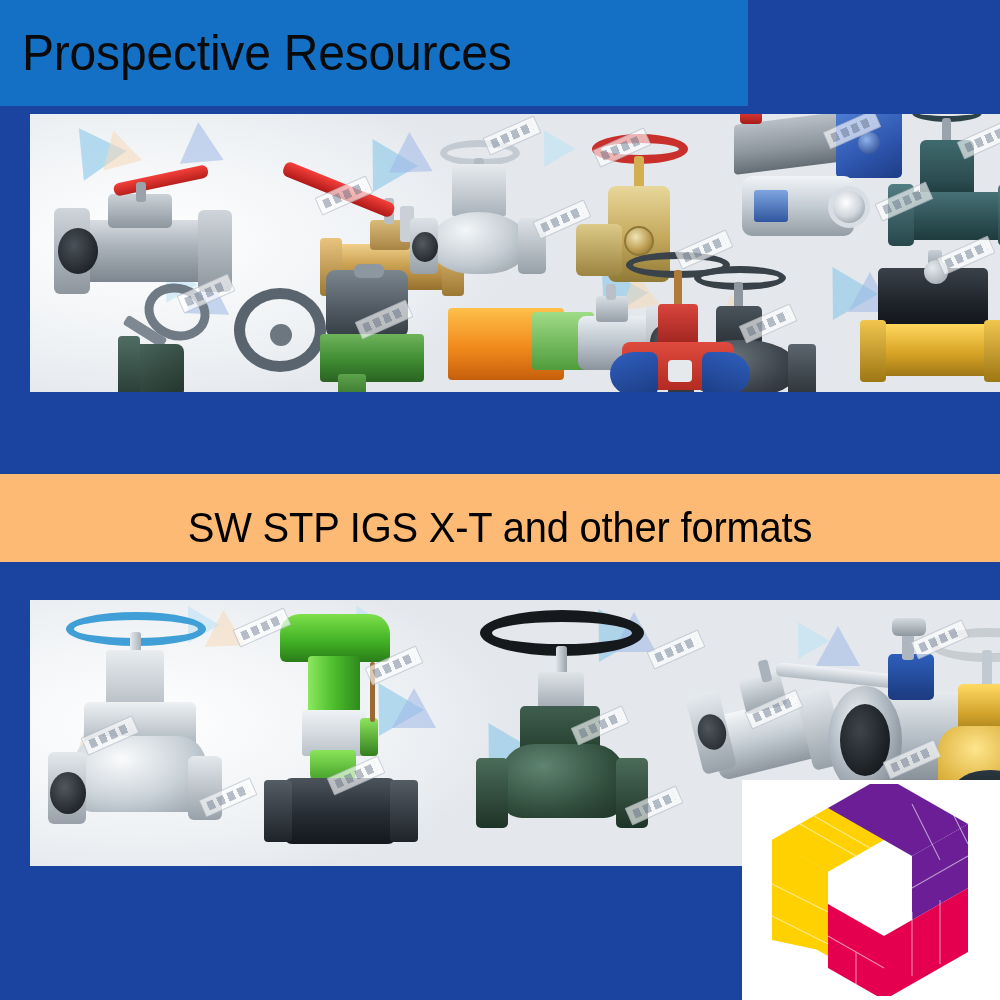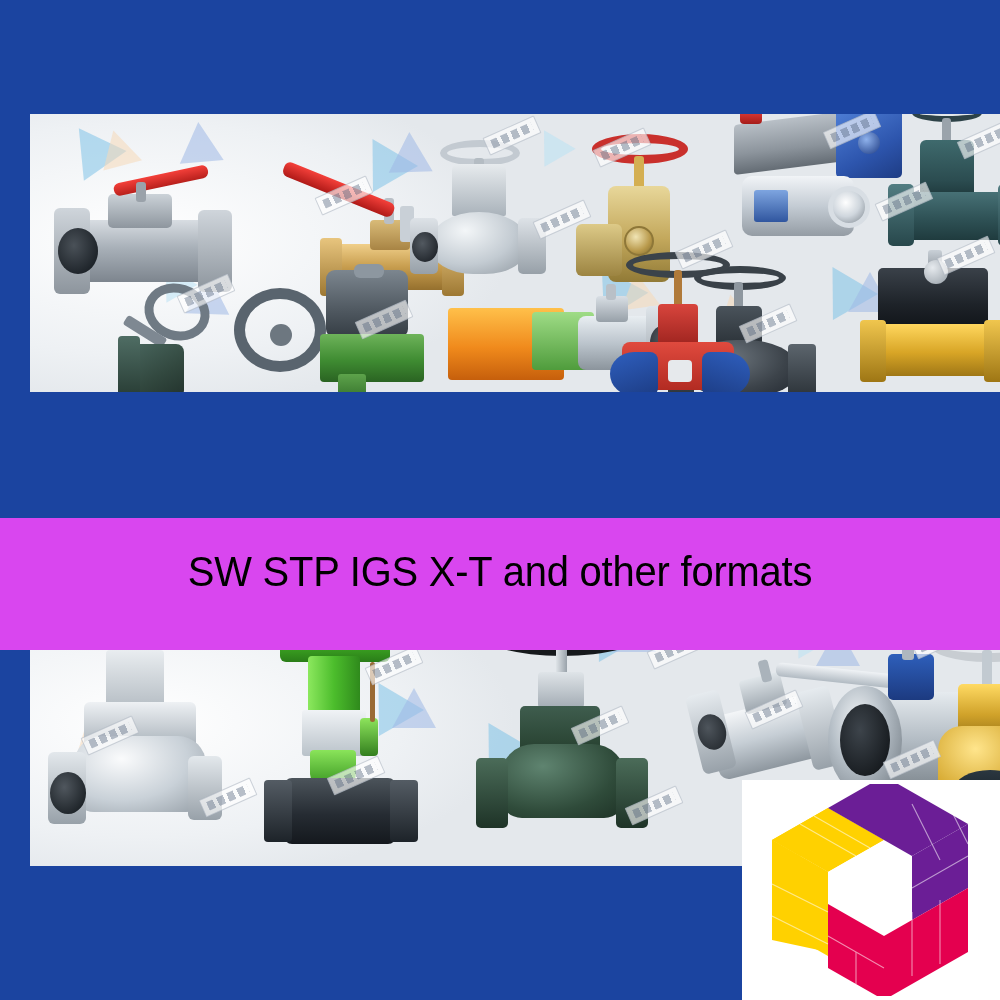--- a/index.html
+++ b/index.html
@@ -137,23 +137,23 @@
   
   #band-cream {
     position: absolute;
     left: 0; top: 390px;
     width: 1000px; height: 100px;
     background: #fdf0d0;
     z-index: 20;
   }
   #band-yellow {
     position: absolute;
-    left: 0; top: 518px;
-    width: 1000px; height: 132px;
-    background: #d946ef;
+    left: 0; top: 474px;
+    width: 1000px; height: 88px;
+    background: #fdba74;
     z-index: 20;
   }
   .band-text {
     position: absolute;
     left: 0; width: 1000px;
     text-align: center;
     color: #000000;
     white-space: nowrap;
   }
   #caption-primary {
@@ -436,20 +436,23 @@
     <div class="wmk" style="left:620px; top:40px;"></div>
     <div class="wmk" style="left:598px; top:196px;"></div>
     <div class="wmk" style="left:718px; top:100px;"></div>
     <div class="wmk" style="left:856px; top:150px;"></div>
     <div class="wmk" style="left:884px; top:30px;"></div>
   </div>
 
   <div id="left-rail"></div>
   <div id="bottom-fill"></div>
 
+  <div id="header-banner">
+    <div id="header-title">Prospective Resources</div>
+  </div>
 
 
   <div id="band-yellow">
     <div id="caption-secondary" class="band-text">SW STP IGS X-T and other formats</div>
   </div>
 
   <div id="logo-box">
     <div id="logo-mark">
       <svg viewBox="0 0 212 212" xmlns="http://www.w3.org/2000/svg" aria-hidden="true">
 

